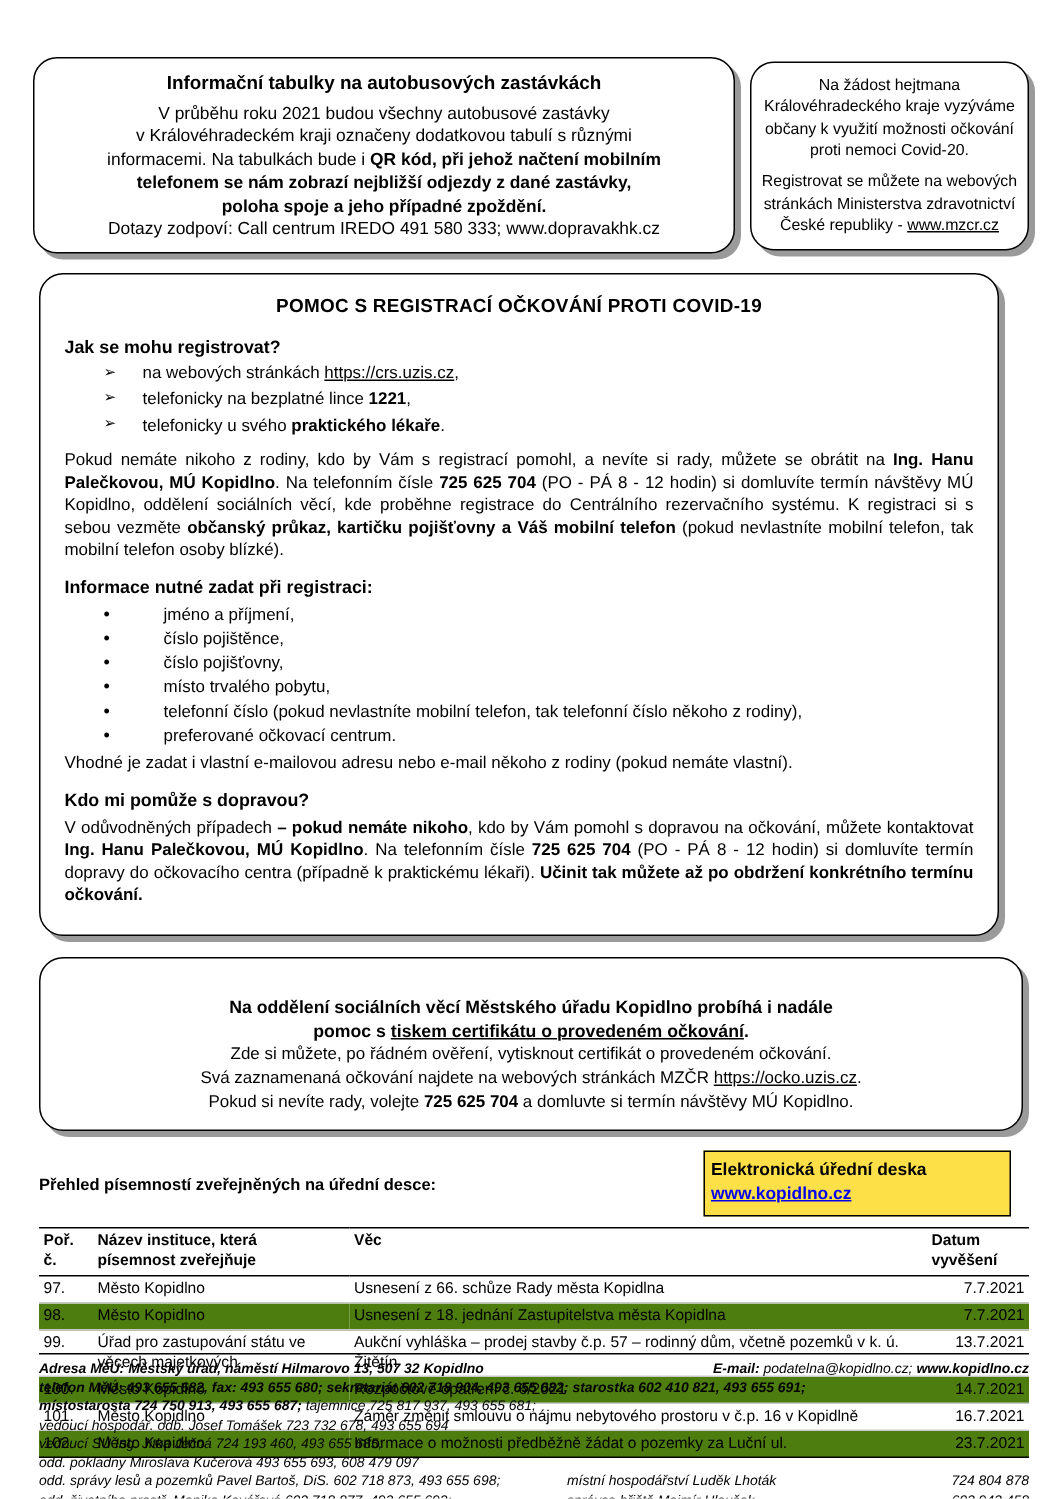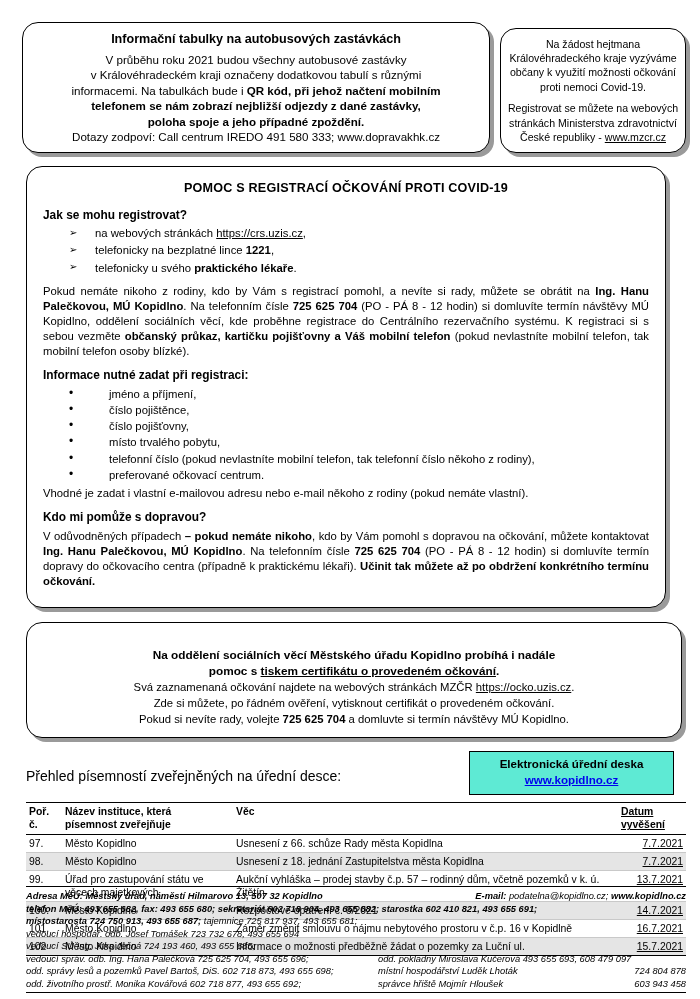--- a/index.html
+++ b/index.html
@@ -30,21 +30,22 @@
     background: #fff;
     box-shadow: 4px 4px 0 0 #9a9a9a;
     box-sizing: border-box;
   }
 
   
   .top-row {
     display: flex;
     gap: 10px;
     padding: 22px 14px 0 22px;
-    align-items: flex-end;
+    align-items: center;
+    margin-top: 16px;
   }
   .box-bus {
     width: 468px;
     padding: 9px 10px 8px 10px;
     text-align: center;
   }
   .box-bus .title {
     font-weight: bold;
     font-size: 12.6px;
     margin-bottom: 6px;
@@ -153,31 +154,30 @@
   
   .board-row {
     position: relative;
     margin: 16px 18px 0 26px;
     height: 44px;
   }
   .board-label {
     position: absolute;
     left: 0;
     top: 14px;
-    font-weight: normal;
-    font-size: 14px;
+    font-weight: bold;
+    font-size: 11px;
   }
   .board-box {
     position: absolute;
     right: 8px;
     top: -3px;
     width: 205px;
     border: 1.2px solid #000;
-    background: #5eead4;
-    text-align: center;
+    background: #fde047;
     padding: 5px 4px 6px 4px;
     box-sizing: border-box;
   }
   .board-box .t1 {
     font-weight: bold;
     font-size: 11.6px;
   }
   .board-box .t2 {
     font-weight: bold;
     font-size: 11.6px;
@@ -200,26 +200,26 @@
     border-bottom: 1.3px solid #000;
     font-size: 10.4px;
     line-height: 1.25;
   }
   table.notices td {
     vertical-align: top;
     padding: 2px 3px 2px 3px;
     line-height: 1.25;
     border-bottom: 0.7px solid #c9c9c9;
   }
-  table.notices tr.shade td { background: #e5e5e5; }
+  table.notices tr.shade td { background: #4d7c0f; }
   table.notices tr:last-child td { border-bottom: 1.3px solid #000; }
   .col-num { width: 30px; }
   .col-inst { width: 165px; }
   .col-date { width: 62px; text-align: left; }
-  th.col-date, td.col-date { text-align: right; padding-right: 6px; text-decoration: underline; }
+  th.col-date, td.col-date { text-align: right; padding-right: 6px; }
 
   
   .footer {
     position: absolute;
     left: 26px;
     right: 14px;
     bottom: 6px;
     border-top: 1.6px solid #000;
     padding-top: 3px;
     font-style: italic;
@@ -257,21 +257,21 @@
       <p><span>informacemi. Na tabulkách bude i </span><span class="l-bold">QR kód, při jehož načtení mobilním</span></p>
       <p class="l-bold">telefonem se nám zobrazí nejbližší odjezdy z dané zastávky,</p>
       <p class="l-bold">poloha spoje a jeho případné zpoždění.</p>
       <p>Dotazy zodpoví: Call centrum IREDO 491 580 333; www.dopravakhk.cz</p>
     </div>
 
     <div class="rbox box-hejtman">
       <p>Na žádost hejtmana</p>
       <p>Královéhradeckého kraje vyzýváme</p>
       <p>občany k využití možnosti očkování</p>
-      <p>proti nemoci Covid-19.</p>
+      <p>proti nemoci Covid-20.</p>
       <div class="spacer"></div>
       <p>Registrovat se můžete na webových</p>
       <p>stránkách Ministerstva zdravotnictví</p>
       <p><span>České republiky - </span><a class="link" href="#">www.mzcr.cz</a></p>
     </div>
 
   </div>
 
   <div class="rbox box-covid">
 
@@ -298,22 +298,22 @@
     <p class="para">Vhodné je zadat i vlastní e-mailovou adresu nebo e-mail někoho z rodiny (pokud nemáte vlastní).</p>
 
     <div class="sec-head">Kdo mi pomůže s dopravou?</div>
     <p class="para para-tight"><span>V odůvodněných případech </span><span class="b">– pokud nemáte nikoho</span><span>, kdo by Vám pomohl s dopravou na očkování, můžete kontaktovat </span><span class="b">Ing. Hanu Palečkovou, MÚ Kopidlno</span><span>. Na telefonním čísle </span><span class="b">725 625 704</span><span> (PO - PÁ 8 - 12 hodin) si domluvíte termín dopravy do očkovacího centra (případně k praktickému lékaři). </span><span class="b">Učinit tak můžete až po obdržení konkrétního termínu očkování.</span></p>
 
   </div>
 
   <div class="rbox box-cert">
     <p class="hl">Na oddělení sociálních věcí Městského úřadu Kopidlno probíhá i nadále</p>
     <p class="hl"><span>pomoc s </span><span class="u">tiskem certifikátu o provedeném očkování</span><span>.</span></p>
+    <p>Zde si můžete, po řádném ověření, vytisknout certifikát o provedeném očkování.</p>
     <p><span>Svá zaznamenaná očkování najdete na webových stránkách MZČR  </span><a class="link" href="#">https://ocko.uzis.cz</a><span>.</span></p>
-    <p>Zde si můžete, po řádném ověření, vytisknout certifikát o provedeném očkování.</p>
     <p><span>Pokud si nevíte rady, volejte </span><span class="b">725 625 704</span><span> a domluvte si termín návštěvy MÚ Kopidlno.</span></p>
   </div>
 
   <div class="board-row">
     <div class="board-label">Přehled písemností zveřejněných na úřední desce:</div>
     <div class="board-box">
       <div class="t1">Elektronická úřední deska</div>
       <a class="t2" href="#">www.kopidlno.cz</a>
     </div>
   </div>
@@ -366,21 +366,21 @@
       <tr>
         <td class="col-num">101.</td>
         <td class="col-inst">Město Kopidlno</td>
         <td>Záměr změnit smlouvu o nájmu nebytového prostoru v č.p. 16 v Kopidlně</td>
         <td class="col-date">16.7.2021</td>
       </tr>
       <tr class="shade">
         <td class="col-num">102</td>
         <td class="col-inst">Město Kopidlno</td>
         <td>Informace o možnosti předběžně žádat o pozemky za Luční ul.</td>
-        <td class="col-date">15.7.2021</td>
+        <td class="col-date">23.7.2021</td>
       </tr>
     </tbody>
   </table>
 
   <div class="footer">
 
     <div class="fl-row">
       <div class="fl-left"><span class="bb">Adresa MěÚ:</span> <span class="bb">Městský úřad, náměstí Hilmarovo 13, 507 32 Kopidlno</span></div>
       <div class="fl-right"><span class="bb">E-mail:</span> <span>podatelna@kopidlno.cz;</span> <span class="bb">www.kopidlno.cz</span></div>
     </div>
@@ -389,21 +389,20 @@
 
     <div class="footer-line"><span class="bb">místostarosta 724 750 913, 493 655 687;</span><span> tajemnice 725 817 937, 493 655 681;</span></div>
 
     <div class="footer-line">vedoucí hospodář. odb. Josef Tomášek 723 732 678, 493 655 694</div>
 
     <div class="two-col">
       <div class="c1">vedoucí SÚ Ing. Jitka Ječná   724 193 460, 493 655 685;</div>
     </div>
 
     <div class="two-col">
-      <div class="c1">vedoucí správ. odb. Ing. Hana Palečková  725 625 704, 493 655 696;</div>
       <div class="c2">odd. pokladny Miroslava Kučerová 493 655 693, 608 479 097</div>
     </div>
 
     <div class="two-col">
       <div class="c1">odd. správy lesů a pozemků Pavel Bartoš, DiS. 602 718 873, 493 655 698;</div>
       <div class="c2 fl-row">
           <span class="fl-left">místní hospodářství Luděk Lhoták</span>
           <span class="fl-right">724 804 878</span>
         </div>
     </div>

